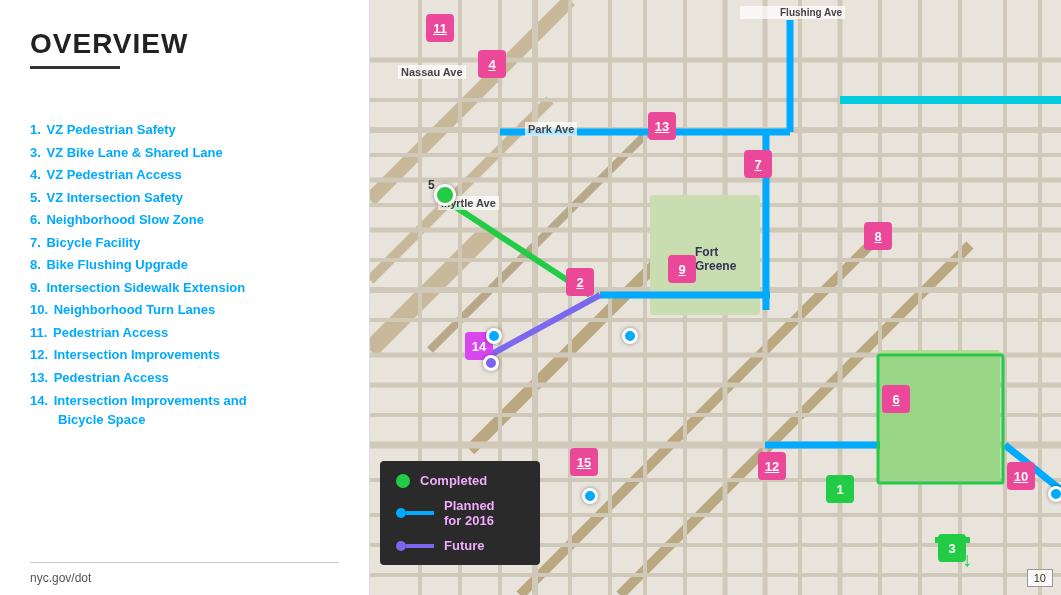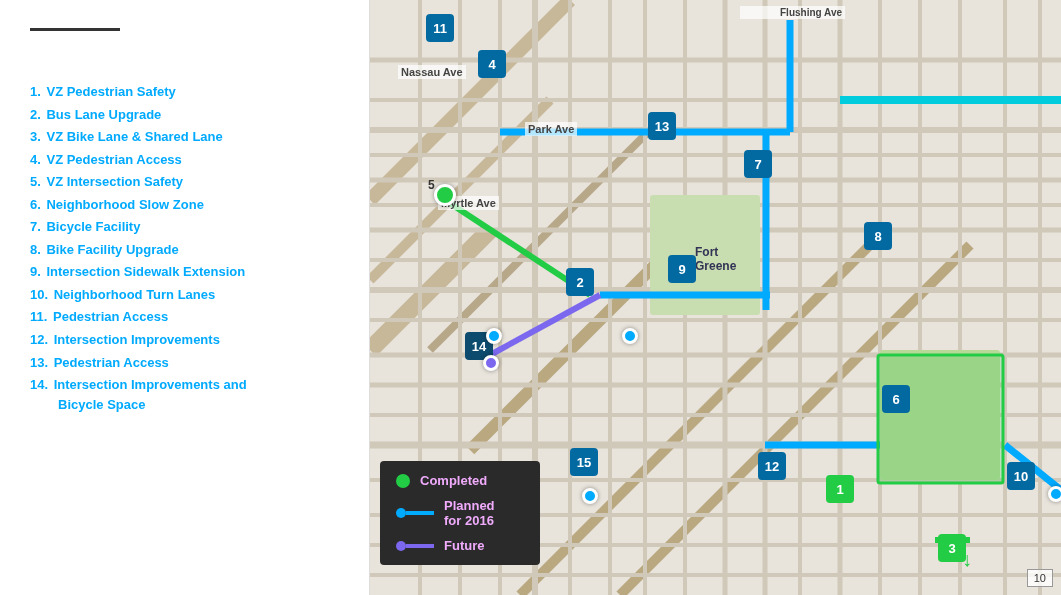--- a/index.html
+++ b/index.html
@@ -164,22 +164,22 @@
       border-radius: 4px;
       width: 28px;
       height: 28px;
       display: flex;
       align-items: center;
       justify-content: center;
       cursor: pointer;
     }
 
     .map-marker.green { background: #22cc44; }
-    .map-marker.blue  { background: #0369a1; }
-    .map-marker.purple { background: #0c4a6e; }
+    .map-marker.blue  { background: #ec4899; text-decoration: underline; }
+    .map-marker.purple { background: #d946ef; }
 
     
     .dot-marker {
       position: absolute;
       border-radius: 50%;
       cursor: pointer;
     }
 
     .dot-marker.green {
       background: #22cc44;
@@ -232,38 +232,39 @@
       top: 0; left: 0;
       width: 100%;
       height: 100%;
       pointer-events: none;
     }
   </style>
 </head>
 <body>
 
 <div class="left-panel">
+  <div class="overview-title">OVERVIEW</div>
   <div class="title-underline"></div>
   <ul class="item-list">
     <li><span class="num">1.</span> <span>VZ Pedestrian Safety</span></li>
-    <li><span class="num">2.</span> <span>Bus Lane Upgrade</span></li>
     <li><span class="num">3.</span> <span>VZ Bike Lane &amp; Shared Lane</span></li>
     <li><span class="num">4.</span> <span>VZ Pedestrian Access</span></li>
     <li><span class="num">5.</span> <span>VZ Intersection Safety</span></li>
     <li><span class="num">6.</span> <span>Neighborhood Slow Zone</span></li>
     <li><span class="num">7.</span> <span>Bicycle Facility</span></li>
-    <li><span class="num">8.</span> <span>Bike Facility Upgrade</span></li>
+    <li><span class="num">8.</span> <span>Bike Flushing Upgrade</span></li>
     <li><span class="num">9.</span> <span>Intersection Sidewalk Extension</span></li>
     <li><span class="num">10.</span> <span>Neighborhood Turn Lanes</span></li>
     <li><span class="num">11.</span> <span>Pedestrian Access</span></li>
     <li><span class="num">12.</span> <span>Intersection Improvements</span></li>
     <li><span class="num">13.</span> <span>Pedestrian Access</span></li>
     <li><span class="num">14.</span> <span>Intersection Improvements and</span></li>
     <li class="sub-indent"><span>Bicycle Space</span></li>
   </ul>
+  <div class="bottom-url">nyc.gov/dot</div>
 </div>
 
 <div class="map-panel">
 
   <svg class="svg-overlay" viewBox="0 0 691 595" xmlns="http://www.w3.org/2000/svg">
 
     <rect width="691" height="595" fill="#e8e4dc"></rect>
 
     <line x1="0" y1="200" x2="200" y2="0" stroke="#c8b89a" stroke-width="14"></line>
     <line x1="0" y1="280" x2="180" y2="100" stroke="#c8b89a" stroke-width="10"></line>

